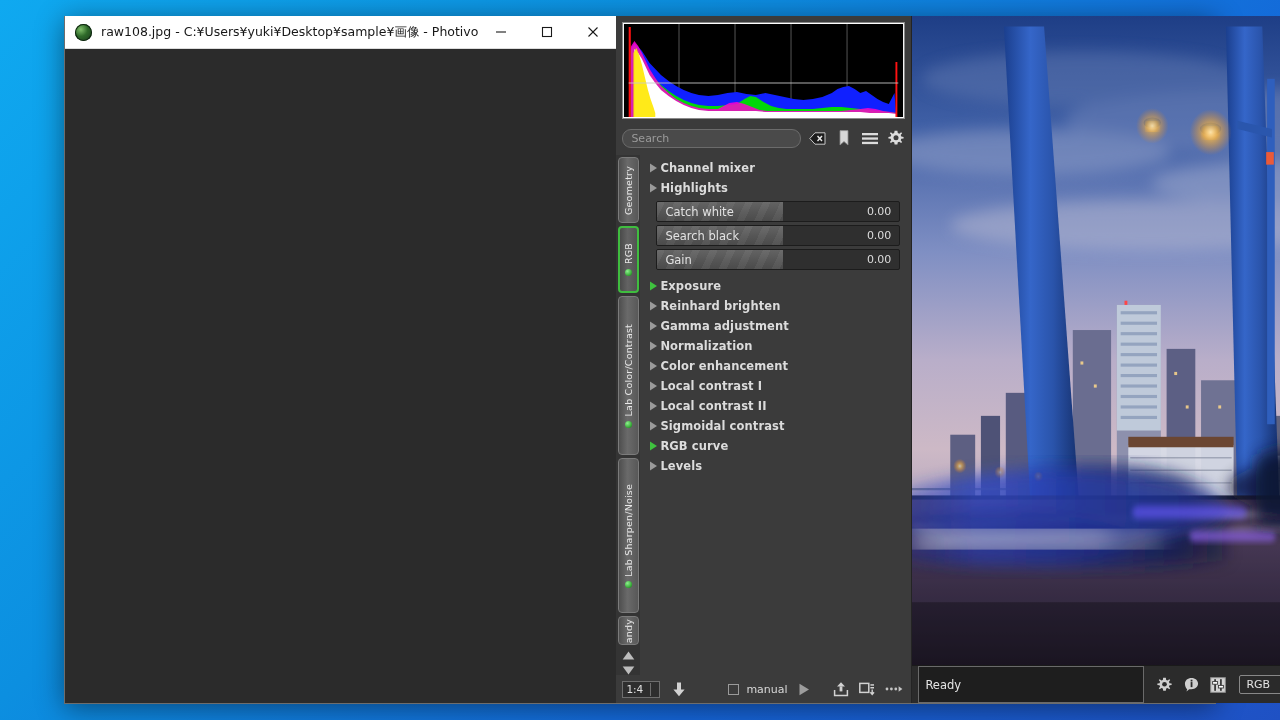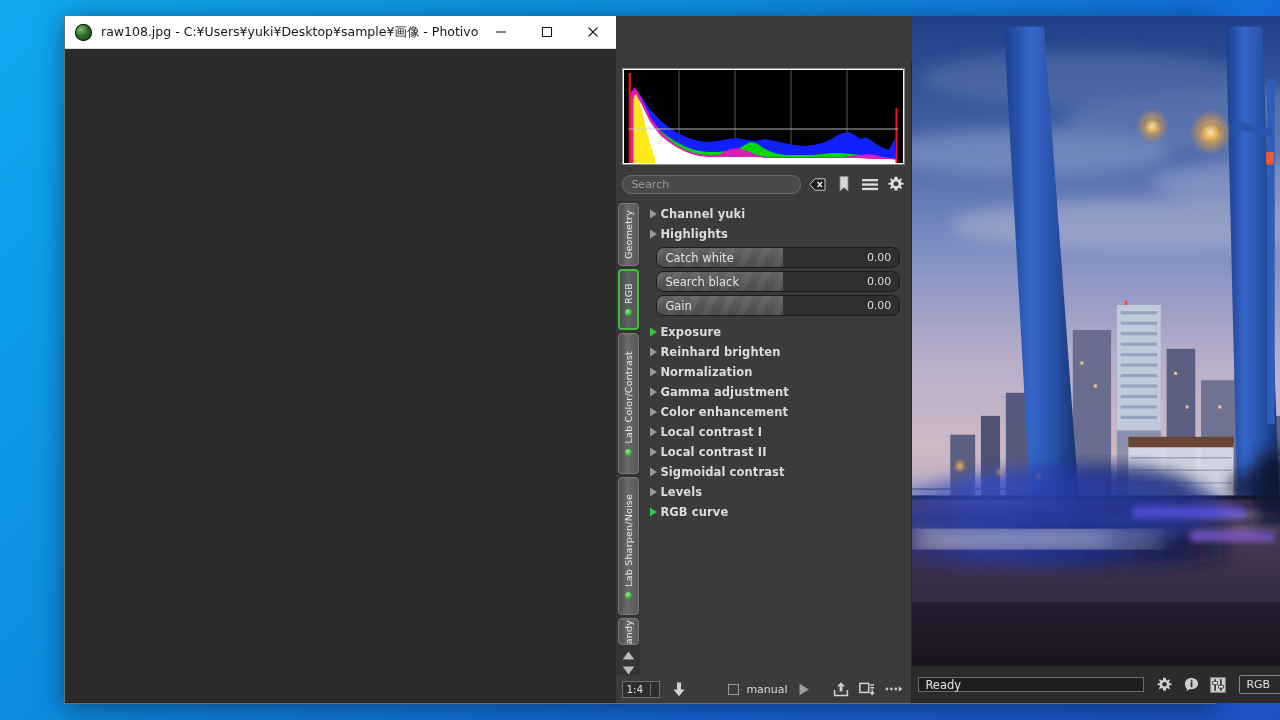--- a/index.html
+++ b/index.html
@@ -44,21 +44,21 @@
     cursor: default;
   }
   .win-btn svg { display: block; }
 
   
   #window-body { flex: 1; display: flex; min-height: 0; background: #3a3a3a; }
 
   
   #left-col {
     width: 296px; flex: none; display: flex; flex-direction: column;
-    background: #3b3b3b; border-right: 1px solid #242424; margin-top: 46px;
+    background: #3b3b3b; border-right: 1px solid #242424;
   }
 
   
   #histogram-box {
     margin: 6px 6px 4px 6px; height: 97px; background: #000;
     border: 1px solid #8a8a8a; position: relative; overflow: hidden;
   }
   #histogram-box svg { display: block; width: 100%; height: 100%; }
 
   
@@ -123,21 +123,21 @@
   .tool-row.open { background: #535353; }
   .arrow { width: 14px; flex: none; display: flex; align-items: center; justify-content: center; }
   .arrow svg { display: block; }
   .tool-name {
     font-size: 11.5px; font-weight: bold; color: #dcdcdc; letter-spacing: .1px;
     font-family: "DejaVu Sans", "Liberation Sans", sans-serif; white-space: nowrap;
   }
   
   .slider {
     height: 21px; margin: 3px 11px 0 16px;
-    border: 1px solid #1c1c1c; border-radius: 8px;
+    border: 1px solid #1c1c1c; border-radius: 2px;
     background: #2f2f2f;
     display: flex; align-items: center; position: relative; overflow: hidden; justify-content: flex-end;
   }
   .slider-fill {
     position: absolute; left: 0; top: 0; bottom: 0; width: 52%;
     background:
       repeating-linear-gradient(115deg, rgba(255,255,255,.055) 0 7px, rgba(255,255,255,0) 7px 16px),
       linear-gradient(to bottom, #636363, #555555 55%, #4b4b4b);
   }
   .slider-label {
@@ -176,21 +176,21 @@
   #canvas-area { flex: 1; position: relative; overflow: hidden; background: #0b0f1a; }
   #canvas-area svg { display: block; width: 100%; height: 100%; }
 
   
   #statusbar {
     height: 38px; flex: none; background: #2b2b2b;
     display: flex; align-items: center; padding: 0 10px 0 6px; gap: 0;
     border-top: 1px solid #1a1a1a;
   }
   #status-field {
-    width: 226px; height: 15px; background: #1e1e1e; border: 1px solid #6a6a6a;
+    width: 226px; height: 37px; background: #1e1e1e; border: 1px solid #6a6a6a;
     color: #e4e4e4; font-size: 11.5px; display: flex; align-items: center; padding-left: 6px;
     font-family: "DejaVu Sans", "Liberation Sans", sans-serif;
   }
   .sb-icon { width: 22px; height: 22px; display:flex; align-items:center; justify-content:center; }
   .sb-icon svg { display:block; }
   #colorspace-select {
     width: 66px; height: 19px; background: #2a2a2a; border: 1px solid #888;
     border-radius: 2px; color: #e2e2e2; font-size: 11px;
     display: flex; align-items: center; padding-left: 6px; position: relative;
     font-family: "DejaVu Sans", "Liberation Sans", sans-serif;
@@ -340,21 +340,21 @@
         </div>
 
         <div id="tool-list">
 
           <div class="tool-row">
             <span class="arrow">
               <svg width="9" height="10" viewBox="0 0 9 10">
                   <path d="M1,0.6 L8,5 L1,9.4 Z" fill="#9a9a9a"></path>
                 </svg>
             </span>
-            <span class="tool-name">Channel yuki</span>
+            <span class="tool-name">Channel mixer</span>
           </div>
 
           <div class="tool-row">
             <span class="arrow">
               <svg width="9" height="10" viewBox="0 0 9 10">
                   <path d="M1,0.6 L8,5 L1,9.4 Z" fill="#9a9a9a"></path>
                 </svg>
             </span>
             <span class="tool-name">Highlights</span>
           </div>
@@ -394,77 +394,77 @@
                 </svg>
             </span>
             <span class="tool-name">Reinhard brighten</span>
           </div>
           <div class="tool-row">
             <span class="arrow">
               <svg width="9" height="10" viewBox="0 0 9 10">
                   <path d="M1,0.6 L8,5 L1,9.4 Z" fill="#9a9a9a"></path>
                 </svg>
             </span>
+            <span class="tool-name">Gamma adjustment</span>
+          </div>
+          <div class="tool-row">
+            <span class="arrow">
+              <svg width="9" height="10" viewBox="0 0 9 10">
+                  <path d="M1,0.6 L8,5 L1,9.4 Z" fill="#9a9a9a"></path>
+                </svg>
+            </span>
             <span class="tool-name">Normalization</span>
           </div>
           <div class="tool-row">
             <span class="arrow">
               <svg width="9" height="10" viewBox="0 0 9 10">
                   <path d="M1,0.6 L8,5 L1,9.4 Z" fill="#9a9a9a"></path>
                 </svg>
             </span>
-            <span class="tool-name">Gamma adjustment</span>
+            <span class="tool-name">Color enhancement</span>
           </div>
           <div class="tool-row">
             <span class="arrow">
               <svg width="9" height="10" viewBox="0 0 9 10">
                   <path d="M1,0.6 L8,5 L1,9.4 Z" fill="#9a9a9a"></path>
                 </svg>
             </span>
-            <span class="tool-name">Color enhancement</span>
+            <span class="tool-name">Local contrast I</span>
           </div>
           <div class="tool-row">
             <span class="arrow">
               <svg width="9" height="10" viewBox="0 0 9 10">
                   <path d="M1,0.6 L8,5 L1,9.4 Z" fill="#9a9a9a"></path>
                 </svg>
             </span>
-            <span class="tool-name">Local contrast I</span>
+            <span class="tool-name">Local contrast II</span>
           </div>
           <div class="tool-row">
             <span class="arrow">
               <svg width="9" height="10" viewBox="0 0 9 10">
                   <path d="M1,0.6 L8,5 L1,9.4 Z" fill="#9a9a9a"></path>
                 </svg>
             </span>
-            <span class="tool-name">Local contrast II</span>
+            <span class="tool-name">Sigmoidal contrast</span>
+          </div>
+          <div class="tool-row">
+            <span class="arrow">
+              <svg width="9" height="10" viewBox="0 0 9 10">
+                  <path d="M1,0.6 L8,5 L1,9.4 Z" fill="#3fc23f"></path>
+                </svg>
+            </span>
+            <span class="tool-name">RGB curve</span>
           </div>
           <div class="tool-row">
             <span class="arrow">
               <svg width="9" height="10" viewBox="0 0 9 10">
                   <path d="M1,0.6 L8,5 L1,9.4 Z" fill="#9a9a9a"></path>
                 </svg>
             </span>
-            <span class="tool-name">Sigmoidal contrast</span>
-          </div>
-          <div class="tool-row">
-            <span class="arrow">
-              <svg width="9" height="10" viewBox="0 0 9 10">
-                  <path d="M1,0.6 L8,5 L1,9.4 Z" fill="#9a9a9a"></path>
-                </svg>
-            </span>
             <span class="tool-name">Levels</span>
-          </div>
-          <div class="tool-row">
-            <span class="arrow">
-              <svg width="9" height="10" viewBox="0 0 9 10">
-                  <path d="M1,0.6 L8,5 L1,9.4 Z" fill="#3fc23f"></path>
-                </svg>
-            </span>
-            <span class="tool-name">RGB curve</span>
           </div>
         </div>
       </div>
 
       <div id="left-bottom">
         <div id="pipe-size">1:4</div>
         <div class="mini-icon" style="margin-left:12px">
           <svg width="14" height="15" viewBox="0 0 14 15">
             <path d="M5,0.6 L9,0.6 L9,7.5 L12.6,7.5 L7,14.2 L1.4,7.5 L5,7.5 Z" fill="#d2d2d2"></path>
           </svg>

